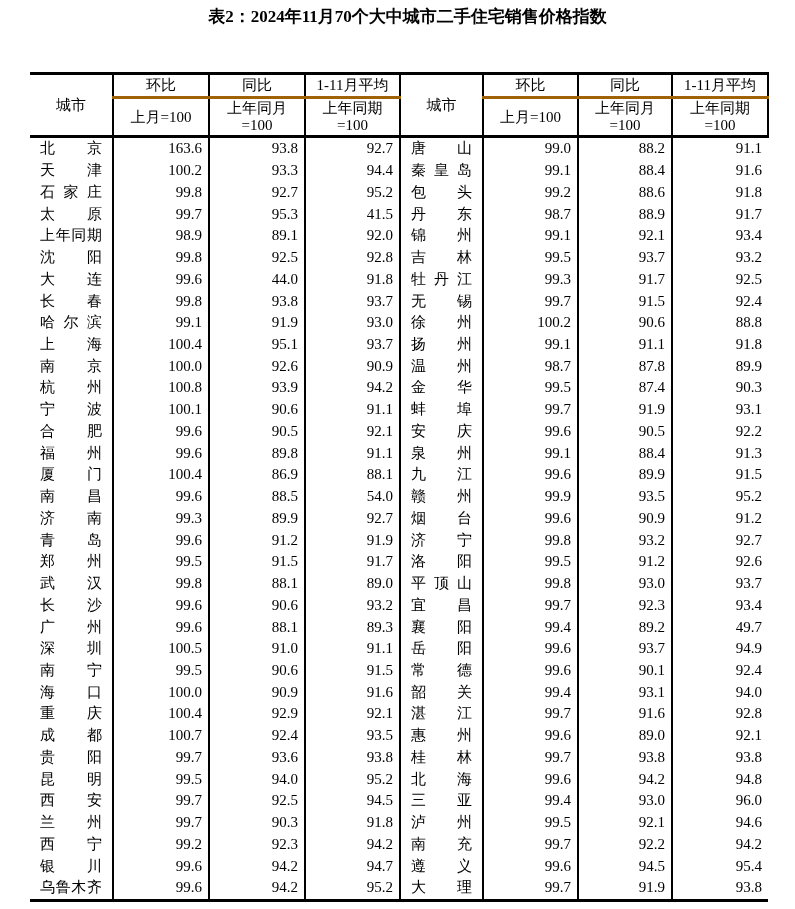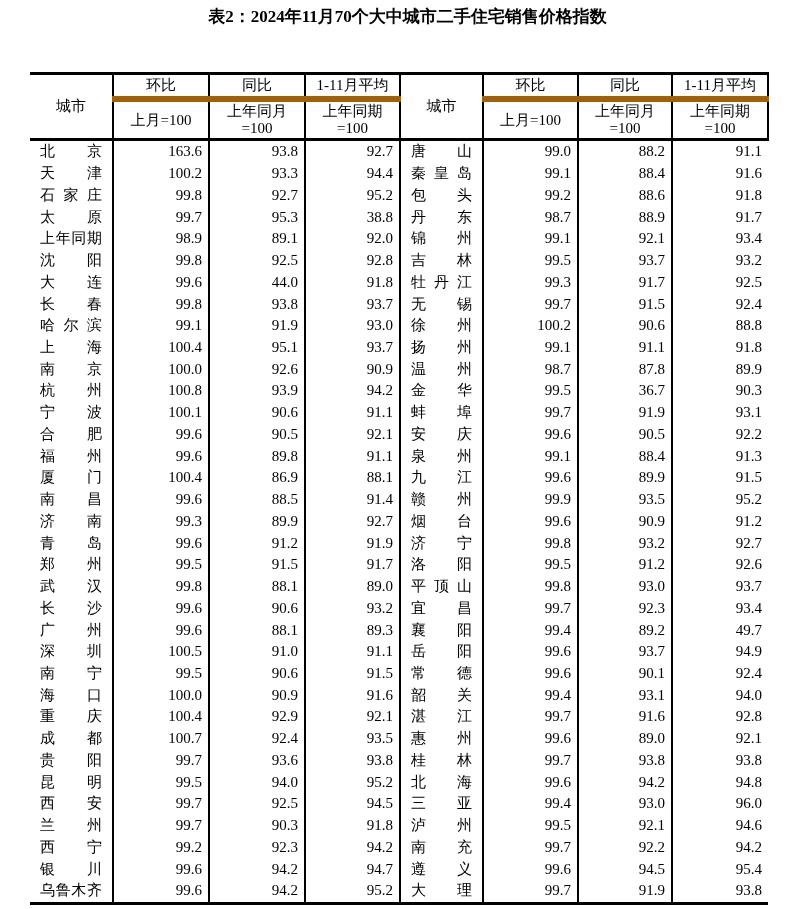--- a/index.html
+++ b/index.html
@@ -43,21 +43,21 @@
     font-weight: normal;
     font-size: 15px;
     text-align: center;
     vertical-align: middle;
     padding: 0;
   }
   tr.h1 th { height: 21px; }
   tr.h2 th { height: 36px; line-height: 17px; }
   th.vsep, td.vsep { border-right: 2px solid #000; }
   th.redge { border-right: 2px solid #000; }
-  th.thinline { border-bottom: 6px solid #a16207; }
+  th.thinline { border-bottom: 3px solid #a16207; }
   th.hbottom { border-bottom: 3px solid #000; }
 
   td {
     font-size: 15px;
     height: 21.74px;
     padding: 0;
     vertical-align: middle;
     white-space: nowrap;
   }
   td.num { text-align: right; padding-right: 6px; }
@@ -147,21 +147,21 @@
     <td class="num vsep">99.2</td>
     <td class="num vsep">88.6</td>
     <td class="num">91.8</td>
   </tr>
       <tr>
     <td class="city vsep">
           <span class="city-name">太原</span>
         </td>
     <td class="num vsep">99.7</td>
     <td class="num vsep">95.3</td>
-    <td class="num vsep">38.8</td>
+    <td class="num vsep">41.5</td>
     <td class="city vsep">
           <span class="city-name">丹东</span>
         </td>
     <td class="num vsep">98.7</td>
     <td class="num vsep">88.9</td>
     <td class="num">91.7</td>
   </tr>
       <tr>
     <td class="city vsep">
           <span class="city-name">上年同期</span>
@@ -264,21 +264,21 @@
     <td class="city vsep">
           <span class="city-name">杭州</span>
         </td>
     <td class="num vsep">100.8</td>
     <td class="num vsep">93.9</td>
     <td class="num vsep">94.2</td>
     <td class="city vsep">
           <span class="city-name">金华</span>
         </td>
     <td class="num vsep">99.5</td>
-    <td class="num vsep">36.7</td>
+    <td class="num vsep">87.4</td>
     <td class="num">90.3</td>
   </tr>
       <tr>
     <td class="city vsep">
           <span class="city-name">宁波</span>
         </td>
     <td class="num vsep">100.1</td>
     <td class="num vsep">90.6</td>
     <td class="num vsep">91.1</td>
     <td class="city vsep">
@@ -329,21 +329,21 @@
     <td class="num vsep">99.6</td>
     <td class="num vsep">89.9</td>
     <td class="num">91.5</td>
   </tr>
       <tr>
     <td class="city vsep">
           <span class="city-name">南昌</span>
         </td>
     <td class="num vsep">99.6</td>
     <td class="num vsep">88.5</td>
-    <td class="num vsep">91.4</td>
+    <td class="num vsep">54.0</td>
     <td class="city vsep">
           <span class="city-name">赣州</span>
         </td>
     <td class="num vsep">99.9</td>
     <td class="num vsep">93.5</td>
     <td class="num">95.2</td>
   </tr>
       <tr>
     <td class="city vsep">
           <span class="city-name">济南</span>

